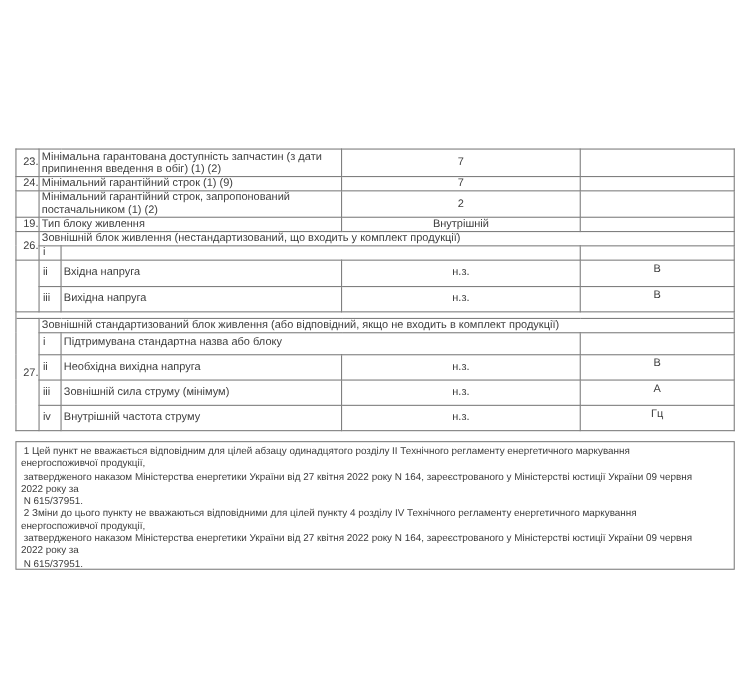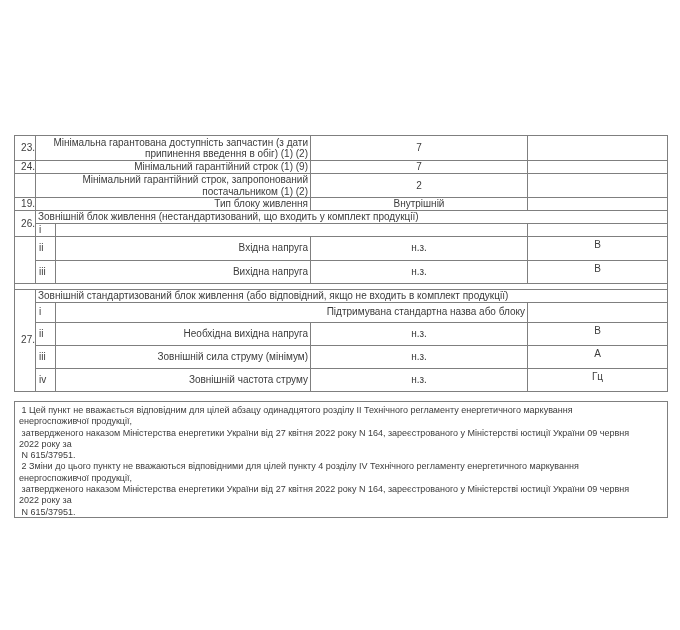--- a/index.html
+++ b/index.html
@@ -21,21 +21,21 @@
     border:1px solid #7f7f7f;
     font-size:10px;
     line-height:11.5px;
     text-align:center;
     vertical-align:middle;
     padding:0 2px;
     overflow:hidden;
   }
   .spec-table td.num  { text-align:right; padding:0; }
   .spec-table td.sub  { text-align:left; padding-left:3px; }
-  .spec-table td.desc { text-align:right; }
+  .spec-table td.desc { text-align:left; }
   .spec-table td.val  { text-align:center; }
   .spec-table td.unit { vertical-align:top; padding-top:2px; }
   .spec-table td.hdr  { text-align:left; }
   .spec-table tr.spacer td {
     border-top:none; border-bottom:none;
     border-left:1px solid #7f7f7f;
     border-right:1px solid #7f7f7f;
     height:5px; padding:0;
   }
   .footnotes {
@@ -142,21 +142,21 @@
 
     <tr style="height:23px">
       <td class="sub">iii</td>
       <td class="desc">Зовнішній сила струму (мінімум)</td>
       <td class="val">н.з.</td>
       <td class="unit">А</td>
     </tr>
 
     <tr style="height:23px">
       <td class="sub">iv</td>
-      <td class="desc">Зовнішній частота струму</td>
+      <td class="desc">Внутрішній частота струму</td>
       <td class="val">н.з.</td>
       <td class="unit">Гц</td>
     </tr>
   </tbody>
     </table>
 
   <div class="footnotes">
     <div class="footnote"> 1 Цей пункт не вважається відповідним для цілей абзацу одинадцятого розділу II Технічного регламенту енергетичного маркування
 енергоспоживчої продукції,
  затвердженого наказом Міністерства енергетики України від 27 квітня 2022 року N 164, зареєстрованого у Міністерстві юстиції України 09 червня

